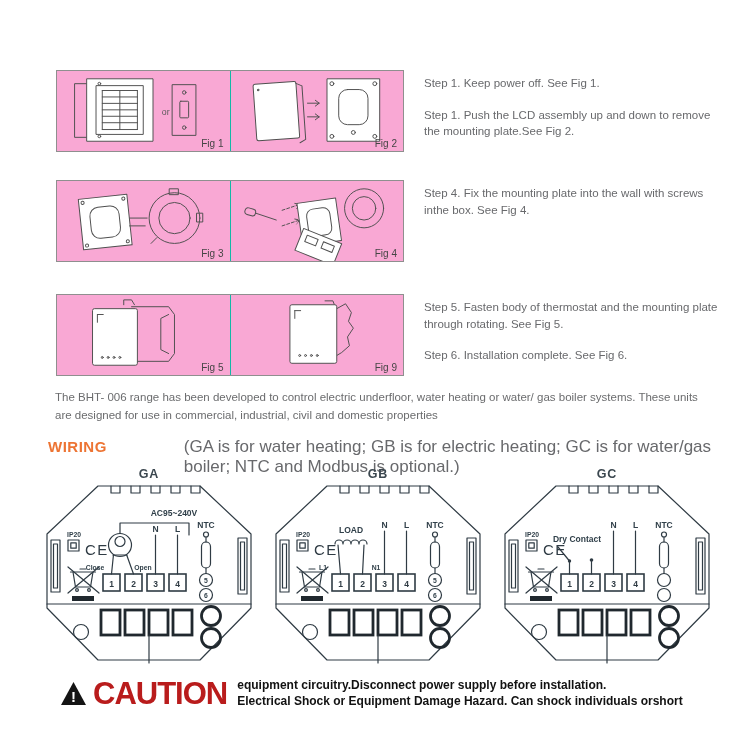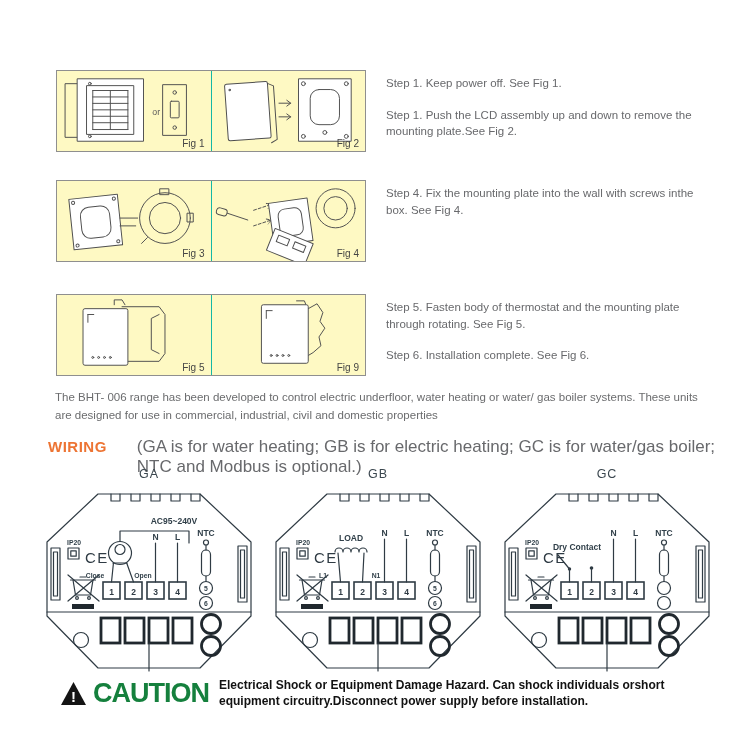--- a/index.html
+++ b/index.html
@@ -5,48 +5,48 @@
   html,body { margin:0; padding:0; background:#fff; }
   .page {
     position:relative; width:750px; height:750px; background:#fff;
     font-family:"Liberation Sans", sans-serif; color:#68696c; overflow:hidden;
   }
   
   .instructions { position:absolute; top:70px; left:56px; width:662px; }
   .inst-row { display:flex; }
   .gap-a { margin-bottom:25px; }
   .gap-b { margin-bottom:32px; }
-  .figbox { width:310px; height:82px; border:1px solid #8f8f8f; display:flex; box-sizing:border-box; background:#fef9c3; flex:none; }
+  .figbox { width:348px; height:82px; border:1px solid #8f8f8f; display:flex; box-sizing:border-box; background:#f9a8d4; flex:none; }
   .fighalf { position:relative; width:50%; height:100%; }
   .fighalf + .fighalf { border-left:1px solid #14b8a6; }
   .fighalf svg { display:block; width:100%; height:100%; }
   .figlabel { position:absolute; right:6px; bottom:2px; font-size:10px; color:#454545; }
   .steps { width:330px; margin-left:20px; padding-top:5px; font-size:11.5px; line-height:1.45; color:#68696c; }
   .steps p { margin:0 0 15px 0; }
   
   .description { position:absolute; top:389px; left:55px; width:660px; font-size:11.5px; line-height:1.55; color:#6b6c6e; }
-  .wiring-line { position:absolute; top:437px; left:48px; display:flex; align-items:baseline; }
+  .wiring-line { position:absolute; top:437px; left:48px; display:flex; align-items:baseline;gap:47px; }
   .wiring-heading { font-size:15px; font-weight:bold; letter-spacing:.5px; }
   .wiring-note { margin-left:30px; font-size:17px; color:#68696c; }
   
   .diagrams { position:absolute; top:467px; left:42px; width:672px; display:flex; justify-content:space-between; }
   .diagram { width:214px; text-align:center; }
-  .diagram-title { font-size:12.5px; font-weight:normal; color:#3b474f; letter-spacing:1px; margin-bottom:9px; }
+  .diagram-title { font-size:12.5px; font-weight:bold; color:#3b474f; letter-spacing:1px; margin-bottom:1px; }
   svg.wd { width:212px; height:184px; display:block; margin:0 auto; }
   .ln  { fill:none; stroke:#2f3b44; stroke-width:1.2; stroke-linecap:round; stroke-linejoin:round; }
   .ln2 { fill:none; stroke:#2f3b44; stroke-width:1.6; }
   .thk { fill:none; stroke:#20282e; stroke-width:2.8; }
   .lbl  { font-size:8.5px; font-weight:bold; fill:#31404a; }
   .lblx { font-size:6.8px; font-weight:bold; fill:#31404a; }
   .num  { font-size:8.5px; font-weight:bold; fill:#2f3b44; }
   .fig-ln { fill:none; stroke:#4f4f4f; stroke-width:1; stroke-linejoin:round; stroke-linecap:round; }
   .fig-wh { fill:#fff; stroke:#4f4f4f; stroke-width:1; stroke-linejoin:round; }
   
   .caution { position:absolute; top:678px; left:60px; display:flex; align-items:center; }
-  .caution-word { font-size:27px; font-weight:bold; color:#15803d; letter-spacing:-1px; margin:0 10px 0 6px; line-height:1; }
+  .caution-word { font-size:31px; font-weight:bold; color:#b91c1c; letter-spacing:-1px; margin:0 10px 0 6px; line-height:1; }
   .caution-text { font-size:12px; font-weight:bold; color:#121212; line-height:1.3; }
 </style>
 </head>
 <body>
 
 <div class="page">
 
   <div class="instructions">
 
     <div class="inst-row gap-a">
@@ -385,18 +385,18 @@
     </div>
   </div>
 
   <div class="caution">
     <svg width="27" height="25" viewBox="0 0 27 25">
       <polygon points="13.5,1 26,24 1,24" fill="#141414"></polygon>
       <text x="13.5" y="21" text-anchor="middle" font-size="15" font-weight="bold" fill="#fff" font-family="Liberation Sans, sans-serif">!</text>
     </svg>
     <span class="caution-word">CAUTION</span>
     <span class="caution-text">
+      <div>equipment circuitry.Disconnect power supply before installation.</div>
       <div>Electrical Shock or Equipment Damage Hazard. Can shock individuals orshort</div>
-      <div>equipment circuitry.Disconnect power supply before installation.</div>
     </span>
   </div>
 
 </div>
 
 </body></html>

